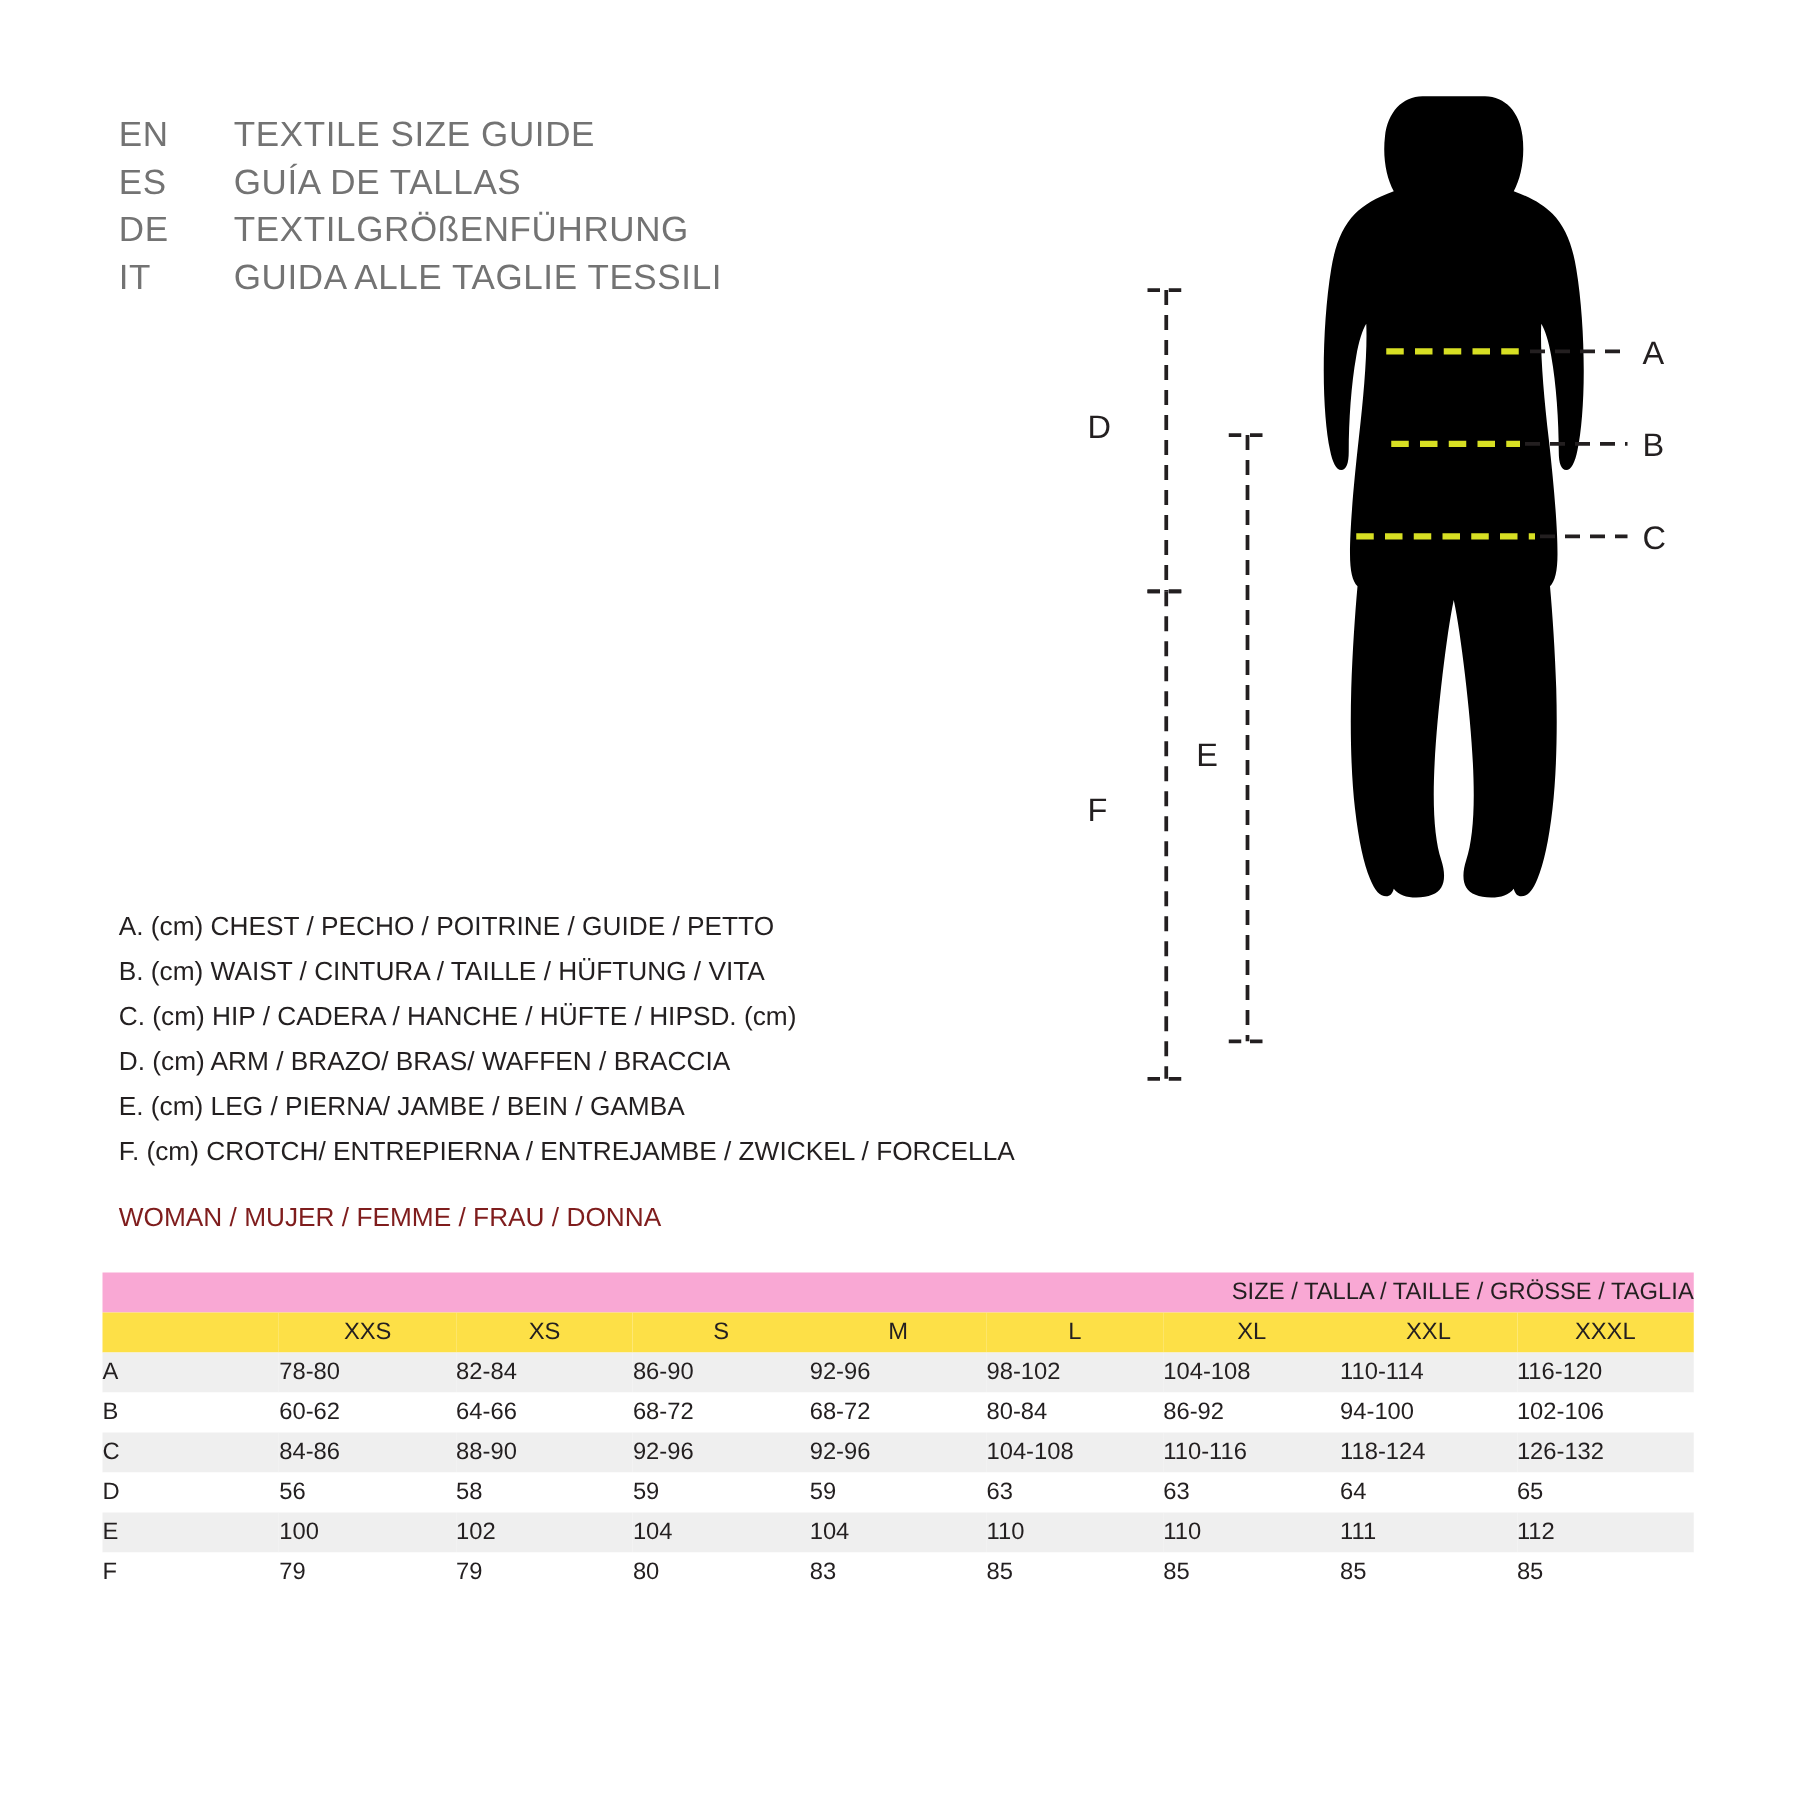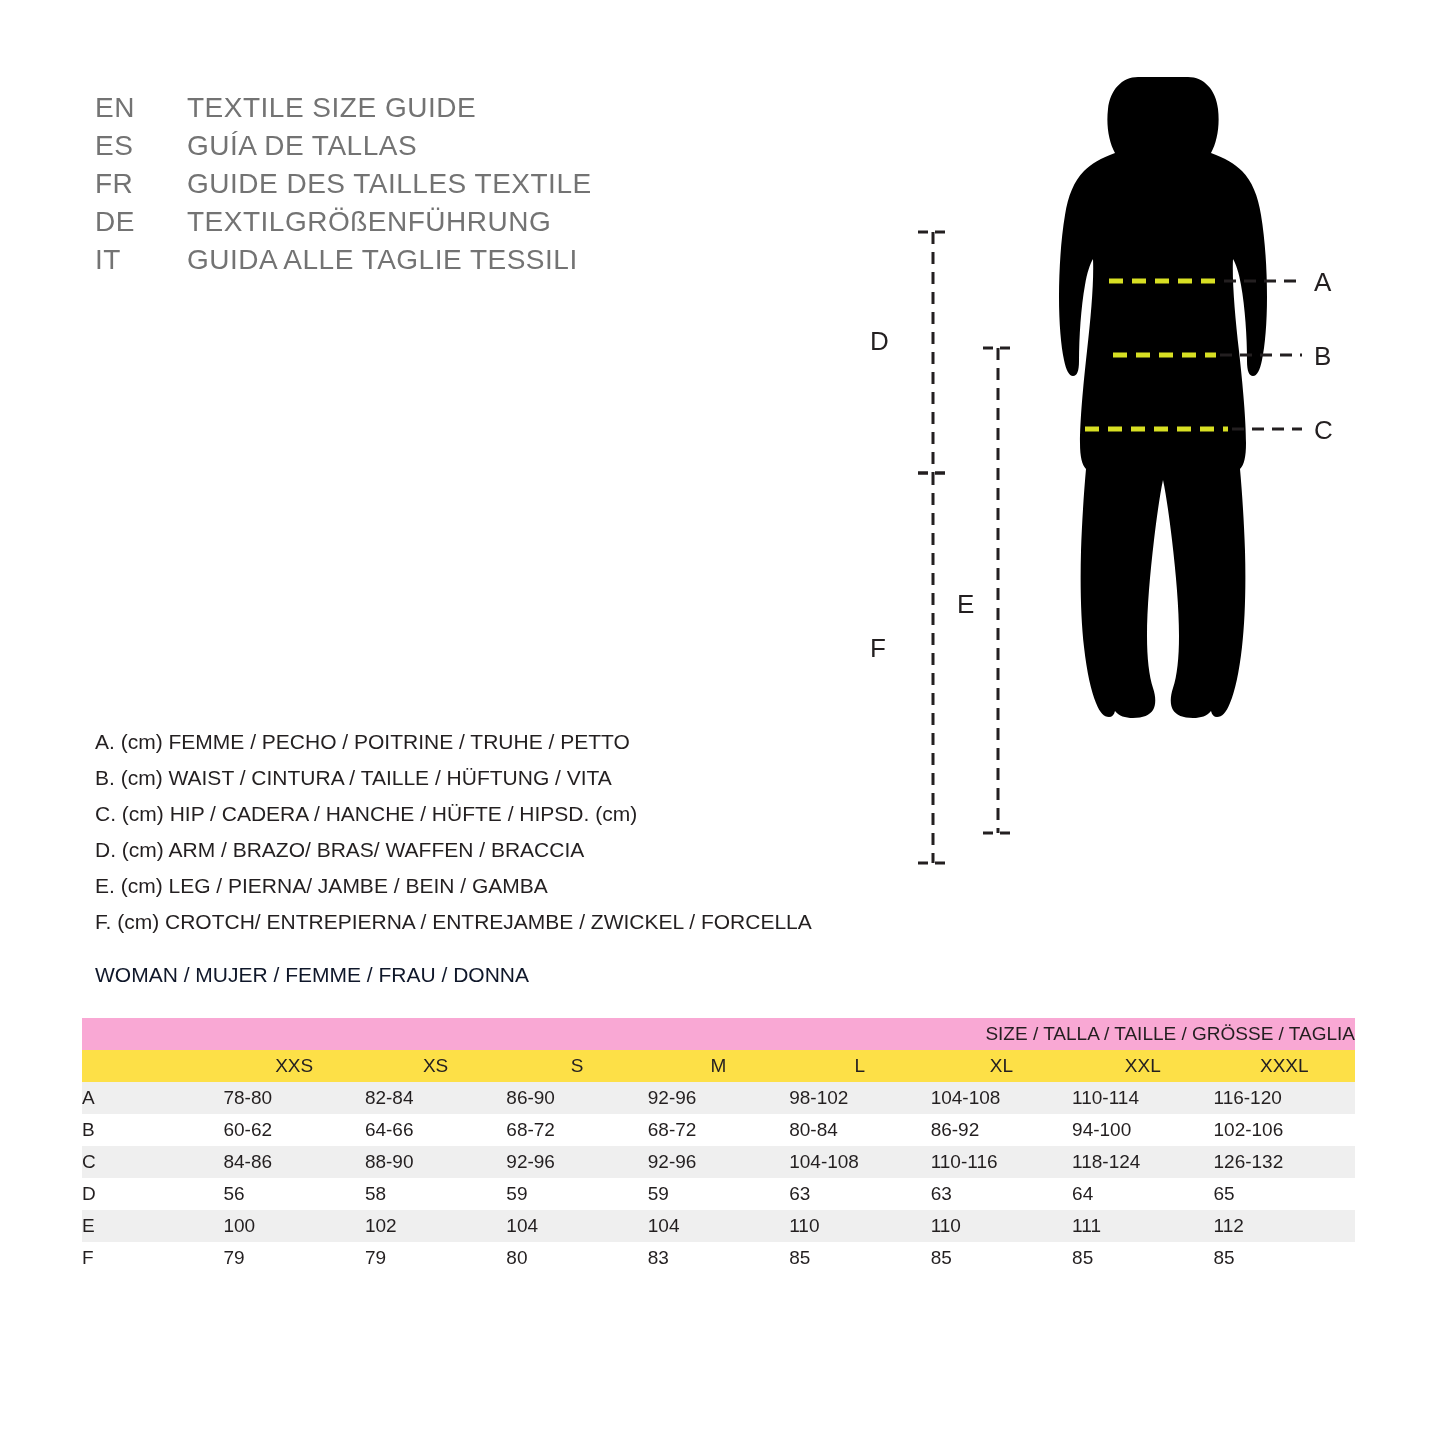--- a/index.html
+++ b/index.html
@@ -55,21 +55,21 @@
     line-height: 36px;
     color: #231f20;
     white-space: nowrap;
   }
 
   .group-label {
     position: absolute;
     left: 95px;
     top: 963px;
     font-size: 21px;
-    color: #0f172a;
+    color: #7f1d1d;
     white-space: nowrap;
   }
 
   
   .table-wrap {
     position: absolute;
     left: 82px;
     top: 1018px;
     width: 1273px;
   }
@@ -132,35 +132,31 @@
   <div class="titles">
     <div class="title-row">
       <span class="title-lang">EN</span>
       <span class="title-text">TEXTILE SIZE GUIDE</span>
     </div>
     <div class="title-row">
       <span class="title-lang">ES</span>
       <span class="title-text">GUÍA DE TALLAS</span>
     </div>
     <div class="title-row">
-      <span class="title-lang">FR</span>
-      <span class="title-text">GUIDE DES TAILLES TEXTILE</span>
-    </div>
-    <div class="title-row">
       <span class="title-lang">DE</span>
       <span class="title-text">TEXTILGRÖßENFÜHRUNG</span>
     </div>
     <div class="title-row">
       <span class="title-lang">IT</span>
       <span class="title-text">GUIDA ALLE TAGLIE TESSILI</span>
     </div>
   </div>
 
   <div class="legend">
-    <div class="legend-row">A. (cm) FEMME / PECHO / POITRINE / TRUHE / PETTO</div>
+    <div class="legend-row">A. (cm) CHEST / PECHO / POITRINE / GUIDE / PETTO</div>
     <div class="legend-row">B. (cm) WAIST / CINTURA / TAILLE / HÜFTUNG / VITA</div>
     <div class="legend-row">C. (cm) HIP / CADERA / HANCHE / HÜFTE / HIPSD. (cm)</div>
     <div class="legend-row">D. (cm) ARM / BRAZO/ BRAS/ WAFFEN / BRACCIA</div>
     <div class="legend-row">E. (cm) LEG / PIERNA/ JAMBE / BEIN / GAMBA</div>
     <div class="legend-row">F. (cm) CROTCH/ ENTREPIERNA / ENTREJAMBE / ZWICKEL / FORCELLA</div>
   </div>
 
   <div class="group-label">WOMAN / MUJER / FEMME / FRAU / DONNA</div>
 
   <div class="table-wrap">

